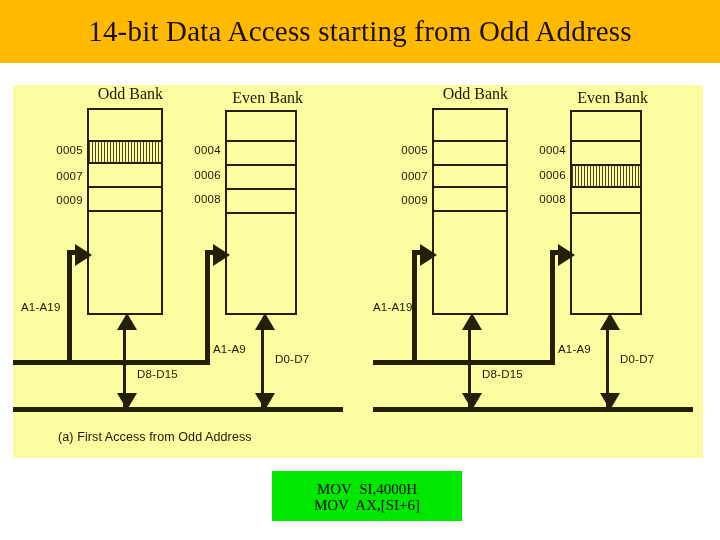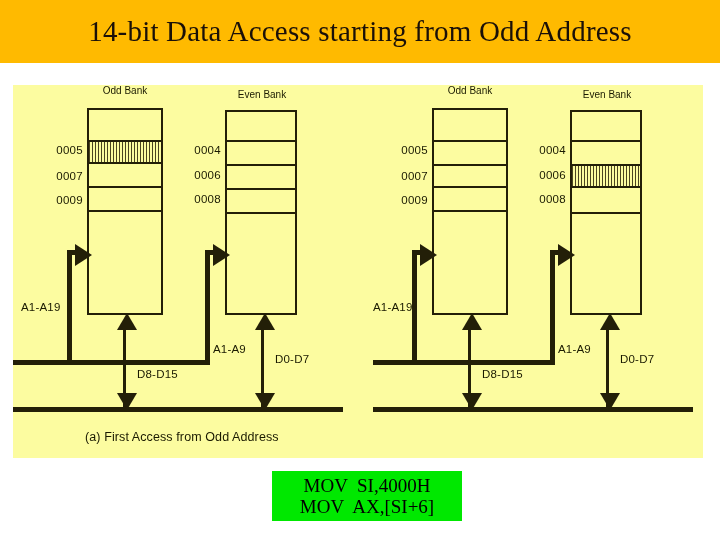--- a/index.html
+++ b/index.html
@@ -25,24 +25,24 @@
   }
   
   #figure-panel{
     position:absolute;left:13px;top:85px;width:690px;height:373px;
     background:#FCFCA0;
   }
   
   .diagram{position:absolute;top:0;height:373px;}
   .bank-label{
     position:absolute;
-    font-size:10px;color:#1a1a00;
-    font-family:Liberation Sans, sans-serif;
-    white-space:nowrap;
-    text-align:center;
+    font-size:16px;color:#1a1a00;
+    font-family:Liberation Serif, serif;
+    white-space:nowrap;
+    text-align:right;
   }
   .bank-box{
     position:absolute;
     border:2px solid #231f08;
     background:#FCFCA0;
     box-sizing:border-box;
   }
   .row-line{
     position:absolute;height:0;
     border-top:2px solid #231f08;
@@ -68,21 +68,20 @@
     position:absolute;
     font-size:11.5px;color:#1a1a00;
     white-space:nowrap;
     letter-spacing:.2px;
   }
   .caption{
     position:absolute;
     font-size:12.5px;color:#1a1a00;
     white-space:nowrap;
     letter-spacing:.1px;
-    margin-left:27px;
   }
   
   .hline{position:absolute;background:#231f08;height:5px;}
   .vline{position:absolute;background:#231f08;width:5px;}
   .thin-v{position:absolute;background:#231f08;width:3px;}
   
   .arrow-right{
     position:absolute;width:0;height:0;
     border-top:11px solid transparent;
     border-bottom:11px solid transparent;
@@ -103,21 +102,21 @@
   
   #code-box{
     position:absolute;left:272px;top:471px;width:190px;height:50px;
     background:#00E800;
     display:flex;flex-direction:column;
     align-items:center;justify-content:center;
     padding-top:2px;box-sizing:border-box;
   }
   .code-line{
     font-family:"Liberation Serif", serif;
-    font-size:19px;color:#000000;
+    font-size:15px;color:#000000;
     line-height:1.08;
     white-space:pre;
   }
 </style>
 </head>
 <body>
 
 <div id="title-bar">
   <div id="title-text">14-bit Data Access starting from Odd Address</div>
 </div>

